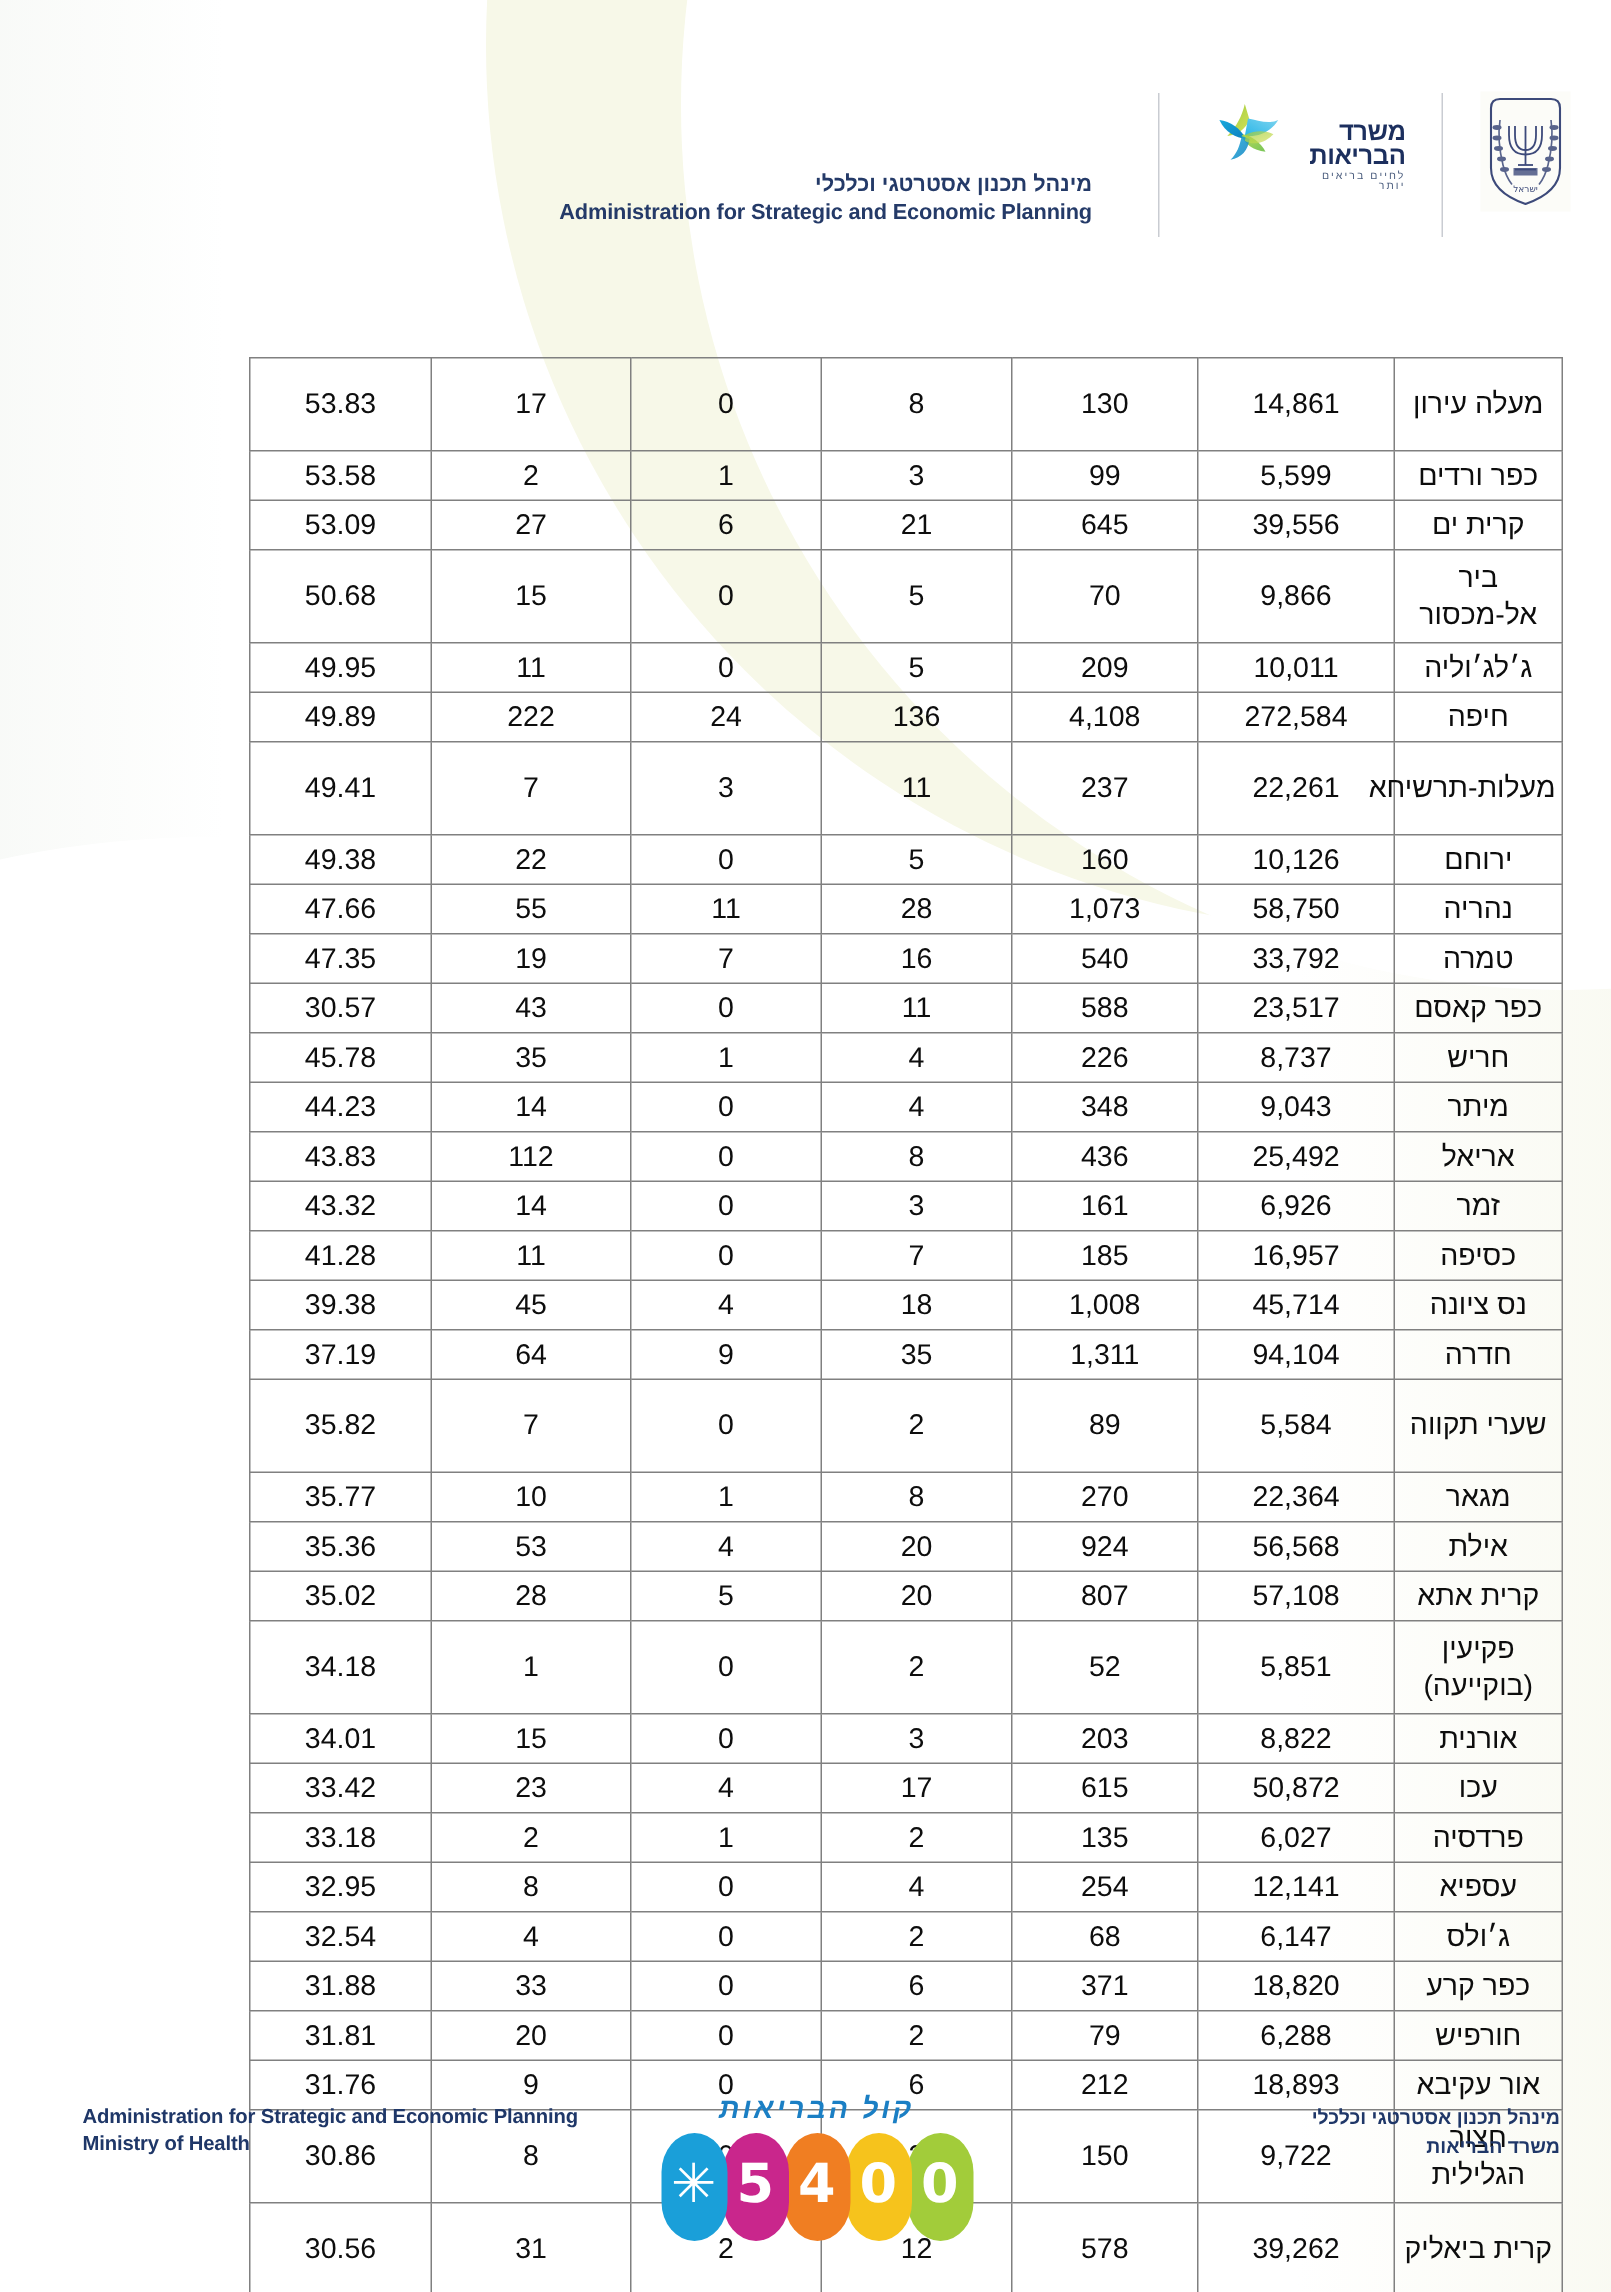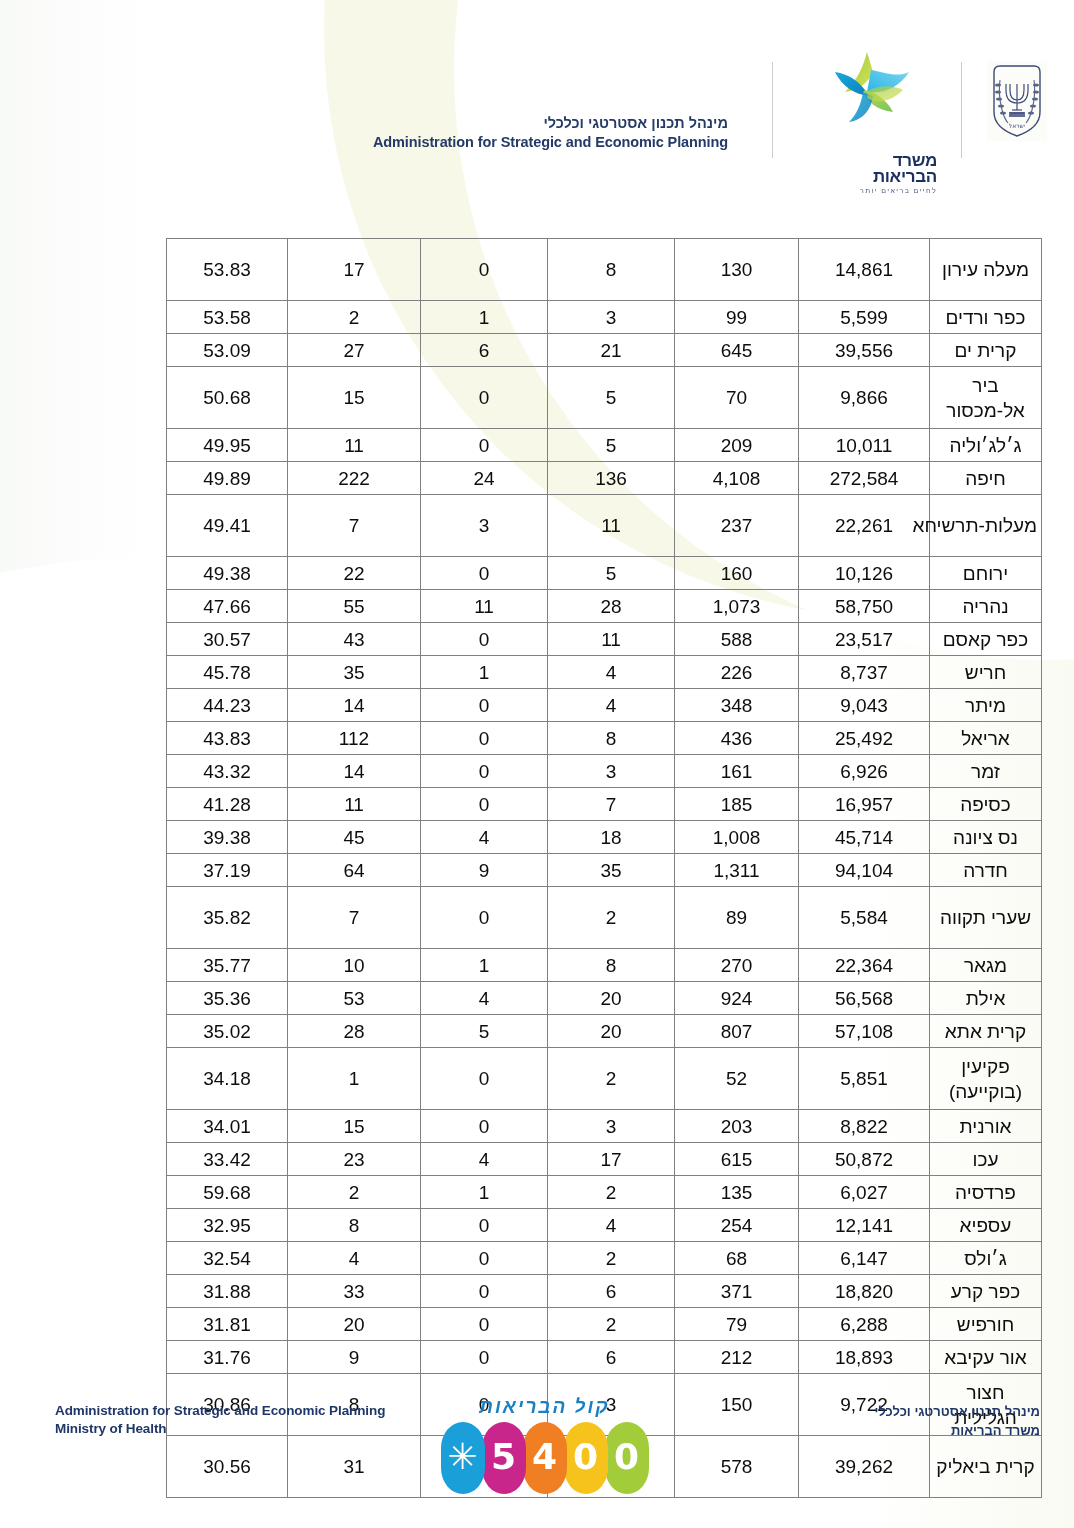--- a/index.html
+++ b/index.html
@@ -110,23 +110,22 @@
     height: 96px;
     background: #c9ccd2;
     margin: 16px 24px 0 24px;
     flex: 0 0 auto;
   }
   .moh-logo {
     width: 140px;
     flex: 0 0 auto;
     margin-top: 4px;
     display: flex;
-    flex-direction: column;
-    align-items: center;
-    gap: 24px;
+    flex-direction: row;
+    align-items: flex-end;
   }
   .moh-mark {
     width: 124px;
     height: 78px;
   }
   .moh-words {
     text-align: right;
     width: 100%;
     direction: rtl;
     margin-top: 1px;
@@ -444,20 +443,29 @@
           <tr class="r1">
             <td class="c-rate">47.66</td>
             <td class="c-a">55</td>
             <td class="c-b">11</td>
             <td class="c-c">28</td>
             <td class="c-d">1,073</td>
             <td class="c-pop">58,750</td>
             <td class="c-name">נהריה</td>
           </tr>
           <tr class="r1">
+            <td class="c-rate">47.35</td>
+            <td class="c-a">19</td>
+            <td class="c-b">7</td>
+            <td class="c-c">16</td>
+            <td class="c-d">540</td>
+            <td class="c-pop">33,792</td>
+            <td class="c-name">טמרה</td>
+          </tr>
+          <tr class="r1">
             <td class="c-rate">30.57</td>
             <td class="c-a">43</td>
             <td class="c-b">0</td>
             <td class="c-c">11</td>
             <td class="c-d">588</td>
             <td class="c-pop">23,517</td>
             <td class="c-name">כפר קאסם</td>
           </tr>
           <tr class="r1">
             <td class="c-rate">45.78</td>
@@ -579,21 +587,21 @@
           <tr class="r1">
             <td class="c-rate">33.42</td>
             <td class="c-a">23</td>
             <td class="c-b">4</td>
             <td class="c-c">17</td>
             <td class="c-d">615</td>
             <td class="c-pop">50,872</td>
             <td class="c-name">עכו</td>
           </tr>
           <tr class="r1">
-            <td class="c-rate">59.68</td>
+            <td class="c-rate">33.18</td>
             <td class="c-a">2</td>
             <td class="c-b">1</td>
             <td class="c-c">2</td>
             <td class="c-d">135</td>
             <td class="c-pop">6,027</td>
             <td class="c-name">פרדסיה</td>
           </tr>
           <tr class="r1">
             <td class="c-rate">32.95</td>
             <td class="c-a">8</td>

